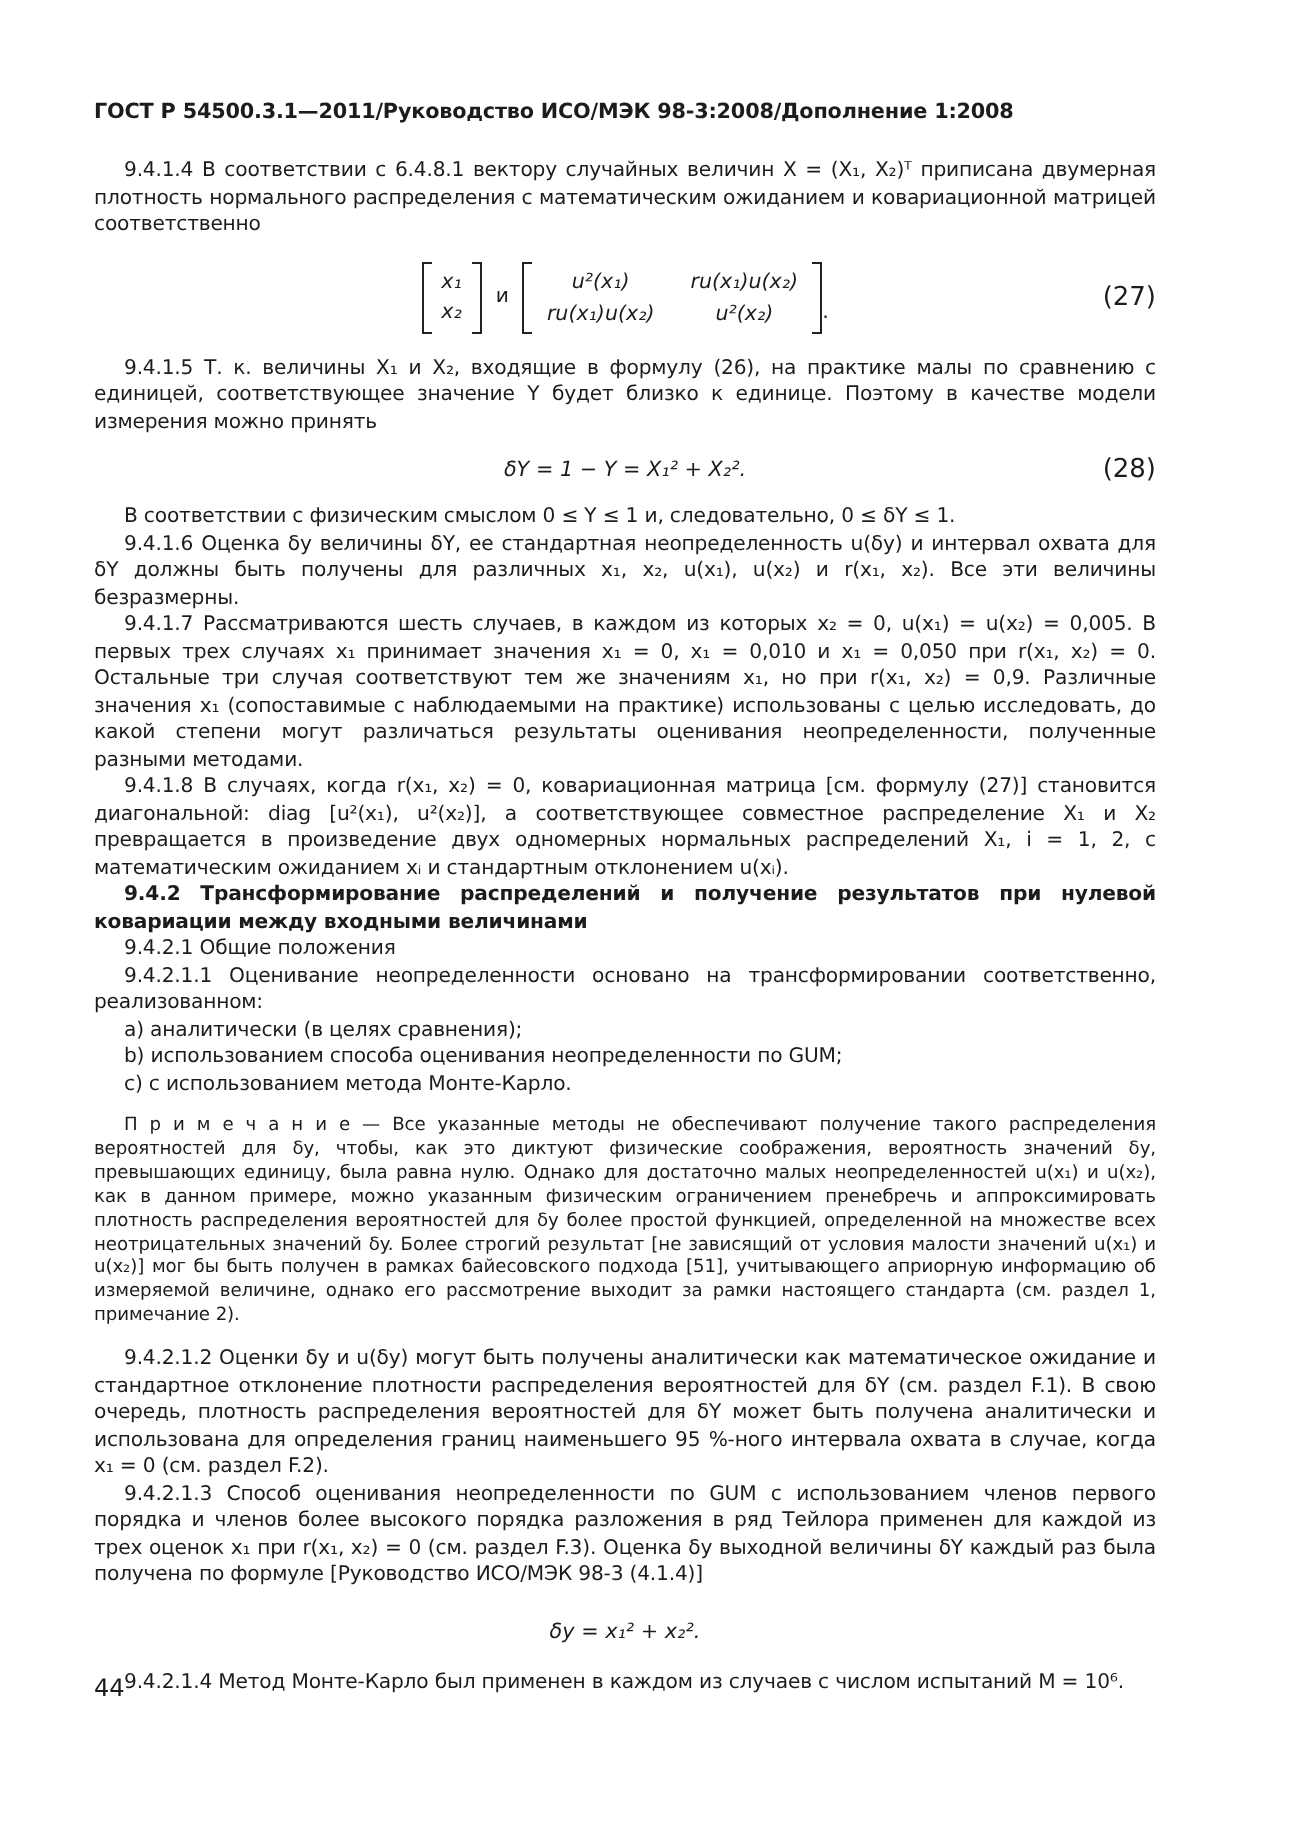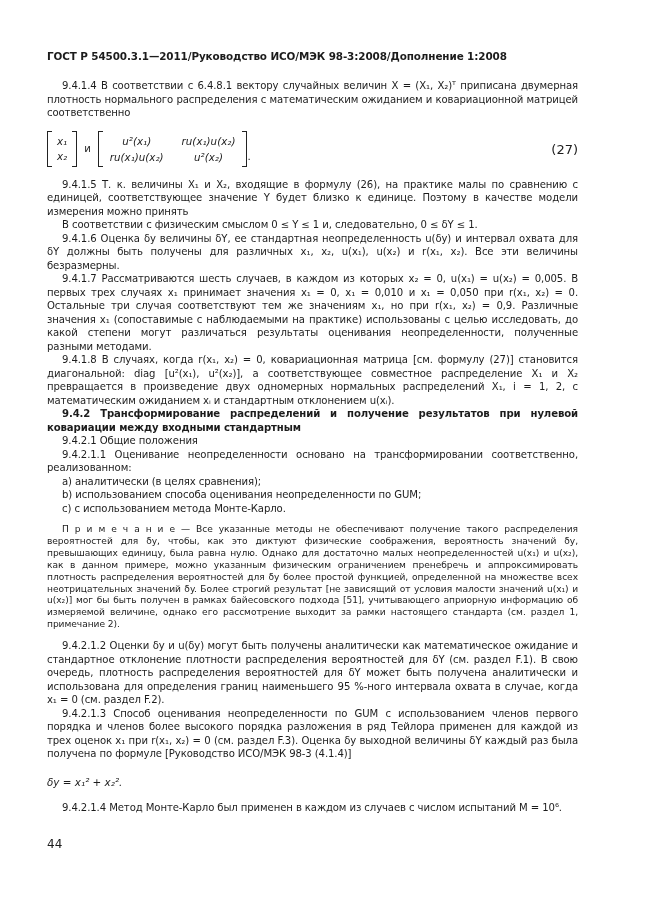--- a/index.html
+++ b/index.html
@@ -26,20 +26,21 @@
     line-height: 13.5px;
     text-align: justify;
     margin: 0;
     letter-spacing: -0.1px;
   }
   .ind { text-indent: 15px; }
   .bold { font-weight: bold; }
   .formula-row {
     position: relative;
     display: flex;
+    justify-content: center;
     align-items: center;
     margin: 11px 0;
   }
   .f-label {
     position: absolute;
     right: 0;
     top: 50%;
     transform: translateY(-50%);
     font-size: 13px;
     font-style: normal;
@@ -94,27 +95,31 @@
       <span>ru(x₁)u(x₂)</span>
       <span>u²(x₂)</span>
     </span>
     <span class="br-r"></span>
     <span class="period math">.</span>
     <span class="f-label">(27)</span>
   </div>
 
   <p class="body-text ind">9.4.1.5 Т. к. величины  X₁ и X₂, входящие в формулу (26), на практике малы по сравнению с единицей, соответствующее значение  Y  будет близко к единице. Поэтому в качестве модели измерения можно принять</p>
 
+  <div class="formula-row">
+    <span class="math centered-formula">δY = 1 − Y = X₁² + X₂².</span>
+    <span class="f-label">(28)</span>
+  </div>
 
   <p class="body-text ind">В соответствии с физическим смыслом 0 ≤ Y ≤ 1 и, следовательно, 0 ≤ δY ≤ 1.</p>
   <p class="body-text ind">9.4.1.6 Оценка δy  величины δY, ее стандартная неопределенность u(δy) и интервал охвата для δY должны быть получены для различных x₁, x₂, u(x₁), u(x₂) и r(x₁, x₂). Все эти величины безразмерны.</p>
   <p class="body-text ind">9.4.1.7 Рассматриваются шесть случаев, в каждом из которых x₂ = 0, u(x₁) = u(x₂) = 0,005. В первых трех случаях x₁  принимает значения x₁ = 0, x₁ = 0,010 и x₁ = 0,050 при r(x₁, x₂) = 0. Остальные три случая соответствуют тем же значениям x₁, но при r(x₁, x₂) = 0,9. Различные значения x₁ (сопоставимые с наблюдаемыми на практике) использованы с целью исследовать, до какой степени могут различаться результаты оценивания неопределенности, полученные разными методами.</p>
   <p class="body-text ind">9.4.1.8 В случаях, когда r(x₁, x₂) = 0, ковариационная матрица [см. формулу (27)] становится диагональной: diag [u²(x₁), u²(x₂)], а соответствующее совместное распределение X₁  и X₂  превращается в произведение двух одномерных нормальных распределений X₁, i = 1, 2, с математическим  ожиданием xᵢ и стандартным отклонением u(xᵢ).</p>
 
-  <p class="body-text ind bold">9.4.2 Трансформирование распределений и получение результатов при нулевой ковариации между входными стандартным</p>
+  <p class="body-text ind bold">9.4.2 Трансформирование распределений и получение результатов при нулевой ковариации между входными величинами</p>
   <p class="body-text ind">9.4.2.1 Общие положения</p>
   <p class="body-text ind">9.4.2.1.1 Оценивание неопределенности основано на трансформировании соответственно, реализованном:</p>
 
   <p class="body-text ind">a) аналитически (в целях сравнения);</p>
   <p class="body-text ind">b) использованием способа оценивания неопределенности по GUM;</p>
   <p class="body-text ind">c) с использованием метода Монте-Карло.</p>
 
   <p class="note-block">П р и м е ч а н и е — Все указанные методы не обеспечивают получение такого распределения вероятностей для δy, чтобы, как это диктуют физические соображения, вероятность значений δy, превышающих единицу, была равна нулю. Однако для достаточно малых неопределенностей u(x₁) и u(x₂), как в данном примере, можно указанным физическим ограничением пренебречь и аппроксимировать плотность распределения вероятностей для δy более простой функцией, определенной на множестве всех неотрицательных значений δy. Более строгий результат [не зависящий от условия малости значений u(x₁) и u(x₂)] мог бы быть получен в рамках байесовского подхода [51], учитывающего априорную информацию об измеряемой величине, однако его рассмотрение выходит за рамки настоящего стандарта (см. раздел 1, примечание 2).</p>
 
   <p class="body-text ind">9.4.2.1.2 Оценки δy и u(δy) могут быть получены аналитически как математическое ожидание и стандартное отклонение плотности распределения вероятностей для δY  (см. раздел F.1). В свою очередь, плотность распределения вероятностей для δY  может быть получена аналитически и использована для определения границ наименьшего 95 %-ного интервала охвата в случае, когда  x₁ = 0 (см. раздел F.2).</p>

